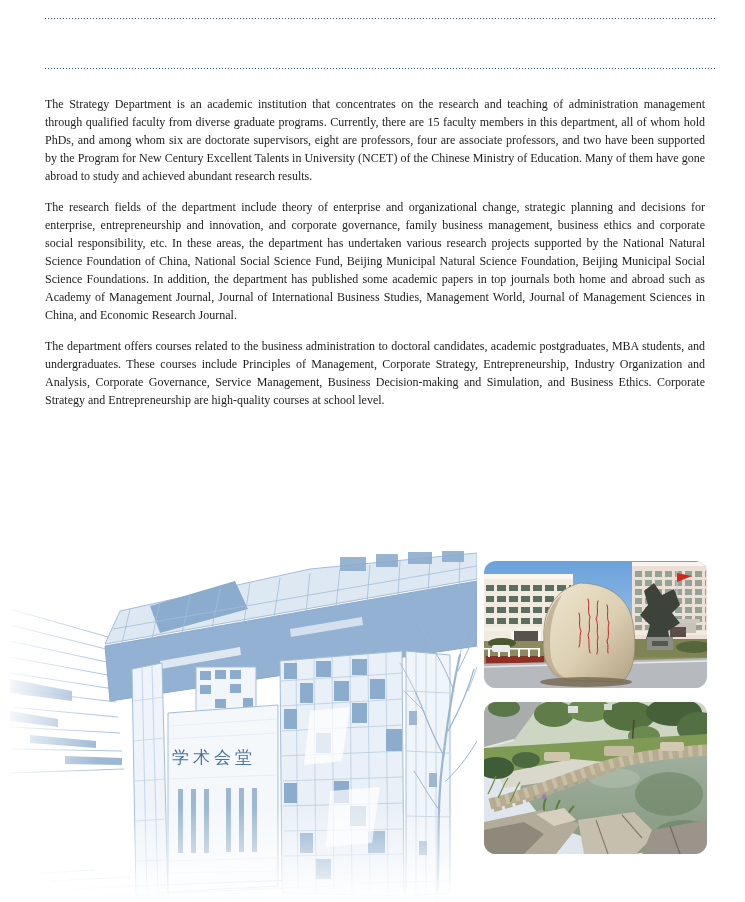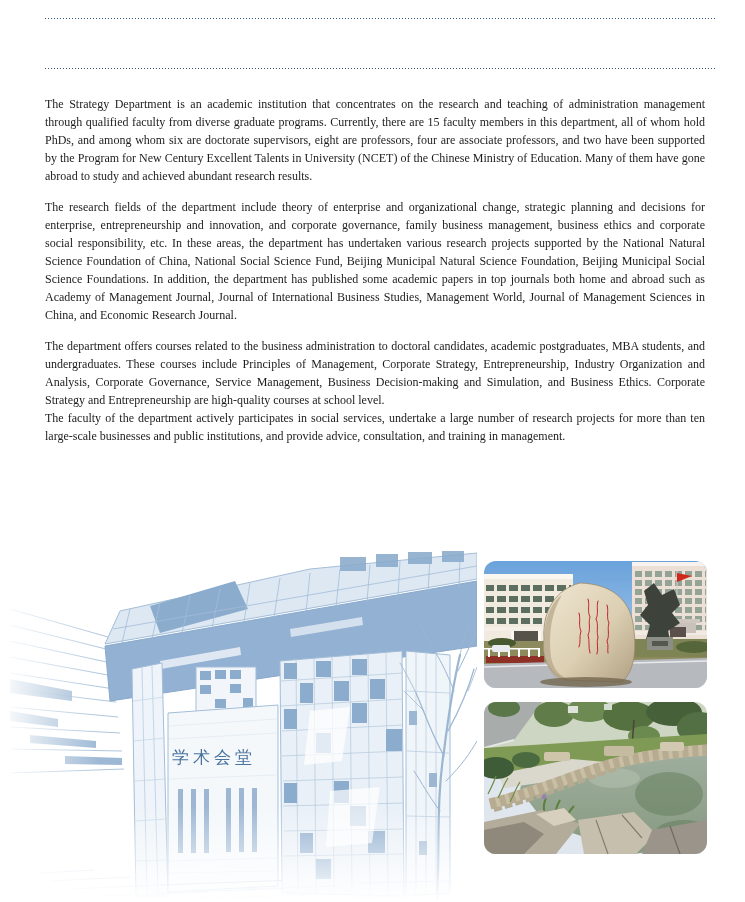--- a/index.html
+++ b/index.html
@@ -18,21 +18,21 @@
     position:absolute;left:56px;top:30px;
     font-family:"Liberation Sans","DejaVu Sans",sans-serif;
     font-size:23px;font-weight:500;color:#1f4e79;letter-spacing:.2px;
   }
   #article{
     position:absolute;left:45px;top:95px;width:660px;
     font-size:12px;line-height:18px;color:#1c1c1c;
     text-align:justify;
   }
   #article p{margin:0 0 13px 0;}
-  #article p.no-gap{margin-bottom:0;}
+  #article p.no-gap{margin-bottom:12px;}
   
   #sketch-wrap{position:absolute;left:10px;top:551px;width:467px;height:351px;}
   #sketch-wrap svg{display:block;}
   .photo{
     position:absolute;left:484px;width:223px;border-radius:12px;overflow:hidden;
     background:#dfe6ee;
   }
   #photo-campus{top:561px;height:127px;}
   #photo-pond{top:702px;height:152px;}
   .photo svg{display:block;width:100%;height:100%;}
@@ -42,21 +42,20 @@
 
 <div id="page">
 
   <div id="rule-top" class="dotted-rule"></div>
   <div id="rule-header" class="dotted-rule"></div>
 
   <div id="article">
     <p>The Strategy Department is an academic institution that concentrates on the research and teaching of administration management through qualified faculty from diverse graduate programs. Currently, there are 15 faculty members in this department, all of whom hold PhDs, and among whom six are doctorate supervisors, eight are professors, four are associate professors, and two have been supported by the Program for New Century Excellent Talents in University (NCET) of the Chinese Ministry of Education. Many of them have gone abroad to study and achieved abundant research results.</p>
     <p>The research fields of the department include theory of enterprise and organizational change, strategic planning and decisions for enterprise, entrepreneurship and innovation, and corporate governance, family business management, business ethics and corporate social responsibility, etc. In these areas, the department has undertaken various research projects supported by the National Natural Science Foundation of China, National Social Science Fund, Beijing Municipal Natural Science Foundation, Beijing Municipal Social Science Foundations. In addition, the department has published some academic papers in top journals both home and abroad such as Academy of Management Journal, Journal of International Business Studies, Management World, Journal of Management Sciences in China, and Economic Research Journal.</p>
     <p class="no-gap">The department offers courses related to the business administration to doctoral candidates, academic postgraduates, MBA students, and undergraduates. These courses include Principles of Management, Corporate Strategy, Entrepreneurship, Industry Organization and Analysis, Corporate Governance, Service Management, Business Decision-making and Simulation, and Business Ethics. Corporate Strategy and Entrepreneurship are high-quality courses at school level.</p>
-    <p>The faculty of the department actively participates in social services, undertake a large number of research projects for more than ten large-scale businesses and public institutions, and provide advice, consultation, and training in management.</p>
   </div>
 
   <div id="sketch-wrap">
     <svg width="467" height="351" viewBox="0 0 467 351">
       <defs>
         <linearGradient id="fadeB" x1="0" y1="0" x2="0" y2="1">
           <stop offset="0" stop-color="#ffffff" stop-opacity="0"></stop>
           <stop offset="1" stop-color="#ffffff" stop-opacity="1"></stop>
         </linearGradient>
         <linearGradient id="fadeL" x1="1" y1="0" x2="0" y2="0">

